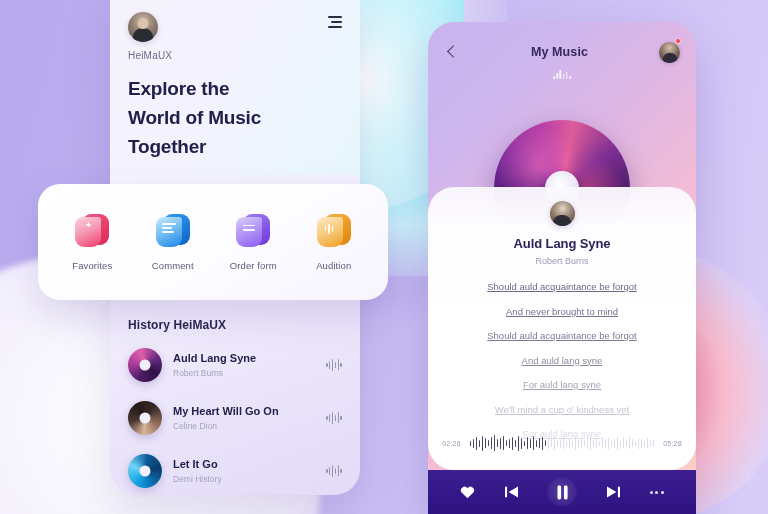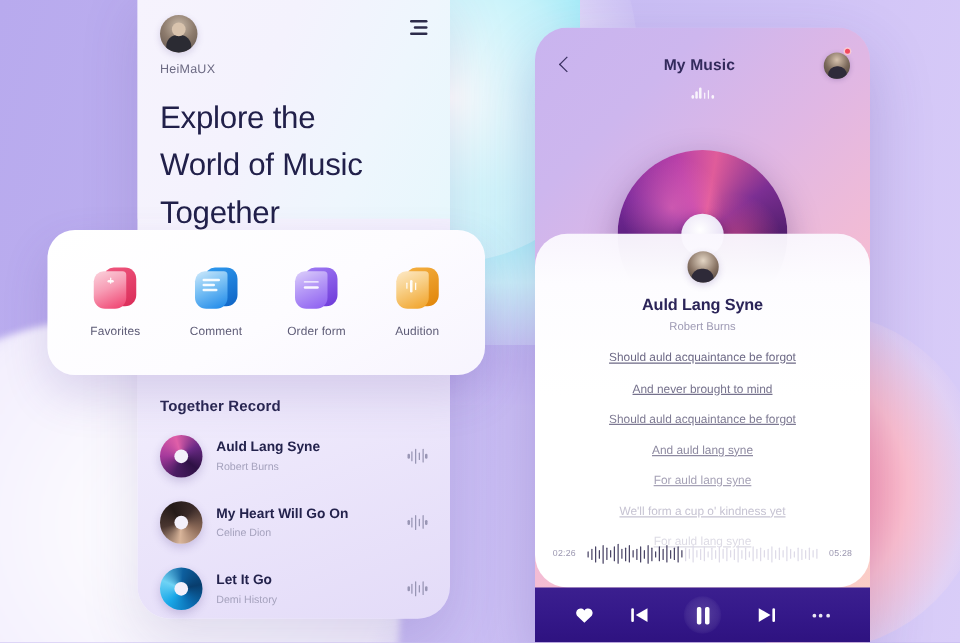--- a/index.html
+++ b/index.html
@@ -93,21 +93,21 @@
   .hamburger i{ display:block; height:2px; background:#2c2b4a; border-radius:2px;}
   .hamburger i:nth-child(1){width:14px;}
   .hamburger i:nth-child(2){width:11px;}
   .hamburger i:nth-child(3){width:14px;}
 
   .username{
     margin-top:8px; font-size:10px; color:#6d6b84; letter-spacing:.2px;
   }
   .headline{
     margin-top:14px;
-    font-size:25px; line-height:1.52; font-weight:400;
+    font-size:19px; line-height:1.52; font-weight:700;
     color:#21204a; letter-spacing:-.2px;
   }
 
   
   .history-title{
     position:absolute; left:128px; top:318px;
     font-size:12px; font-weight:700; color:#27264f; letter-spacing:.1px;
   }
   .history-list{
     position:absolute; left:110px; top:338px; width:250px;
@@ -315,21 +315,21 @@
     </div>
     <div class="username">HeiMaUX</div>
     <div class="headline">
       <div>Explore the</div>
       <div>World of Music</div>
       <div>Together</div>
     </div>
   </div>
 </div>
 
-<div class="history-title">Together Record</div>
+<div class="history-title">History HeiMaUX</div>
 <div class="history-list">
 
   <div class="hitem">
     <div class="disc d1"></div>
     <div class="hmeta">
       <div class="htitle">Auld Lang Syne</div>
       <div class="hsub">Robert Burns</div>
     </div>
     <div class="wave">
       <i style="height:4px"></i>
@@ -452,21 +452,21 @@
     <div class="lyr-avatar"></div>
     <div class="song-title">Auld Lang Syne</div>
     <div class="song-artist">Robert Burns</div>
 
     <div class="lyrics">
       <p>Should auld acquaintance be forgot</p>
       <p>And never brought to mind</p>
       <p>Should auld acquaintance be forgot</p>
       <p>And auld lang syne</p>
       <p>For auld lang syne</p>
-      <p>We'll form a cup o' kindness yet</p>
+      <p>We'll mind a cup o' kindness yet</p>
       <p>For auld lang syne</p>
     </div>
 
     <div class="seek">
       <div class="time">02:26</div>
       <div class="seek-wave" id="seekwave">
           <i style="height: 5px; background: rgb(74, 69, 102);"></i>
           <i style="height: 9px; background: rgb(74, 69, 102);"></i>
           <i style="height: 13px; background: rgb(74, 69, 102);"></i>
           <i style="height: 7px; background: rgb(74, 69, 102);"></i>

